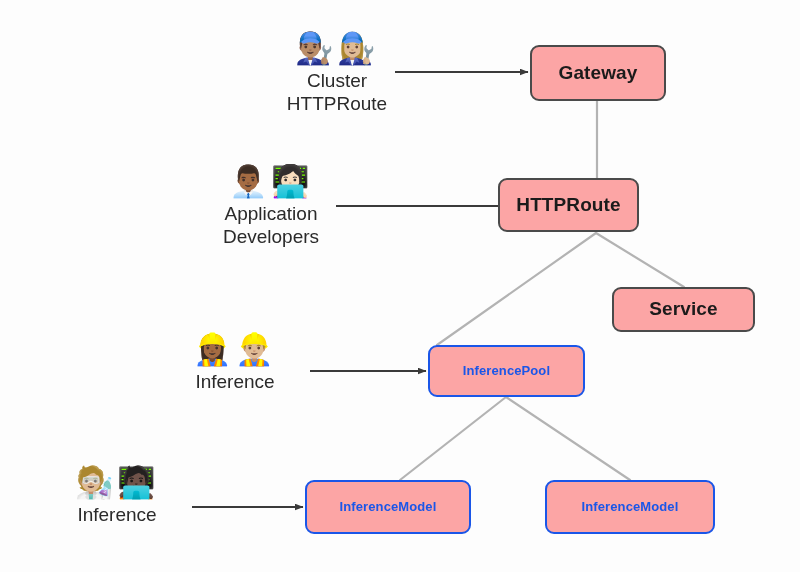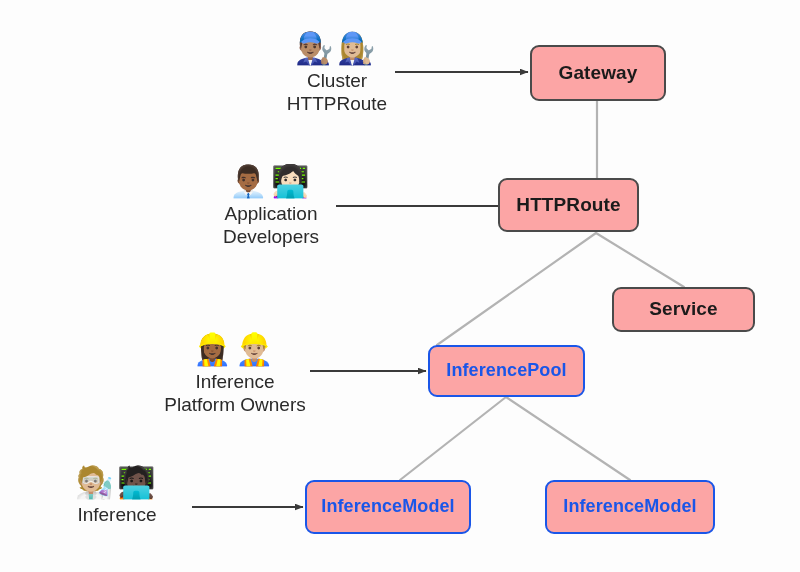--- a/index.html
+++ b/index.html
@@ -46,21 +46,21 @@
   }
   .node.core .node-label {
     color: #1b1b1b;
     font-size: 19px;
   }
   .node.ext {
     border: 2.5px solid #1a56e8;
   }
   .node.ext .node-label {
     color: #1a56e8;
-    font-size: 18px;
+    font-size: 13px;
   }
 
   
   .actor {
     position: absolute;
     box-sizing: border-box;
     display: flex;
     flex-direction: column;
     align-items: center;
   }
@@ -139,21 +139,20 @@
         <div class="actor-emojis">👨🏾‍💼👩🏻‍💻</div>
         <div class="actor-caption">
           <div>Application</div>
           <div>Developers</div>
         </div>
       </div>
       <div class="actor" style="left: 175px; top: 334px; width: 120px;">
         <div class="actor-emojis">👷🏾‍♀️👷🏼‍♂️</div>
         <div class="actor-caption">
           <div>Inference</div>
-          <div>Platform Owners</div>
         </div>
       </div>
       <div class="actor" style="left: 57px; top: 467px; width: 120px;">
         <div class="actor-emojis">🧑🏼‍🔬🧑🏿‍💻</div>
         <div class="actor-caption">
           <div>Inference</div>
         </div>
       </div>
     </div>
 

